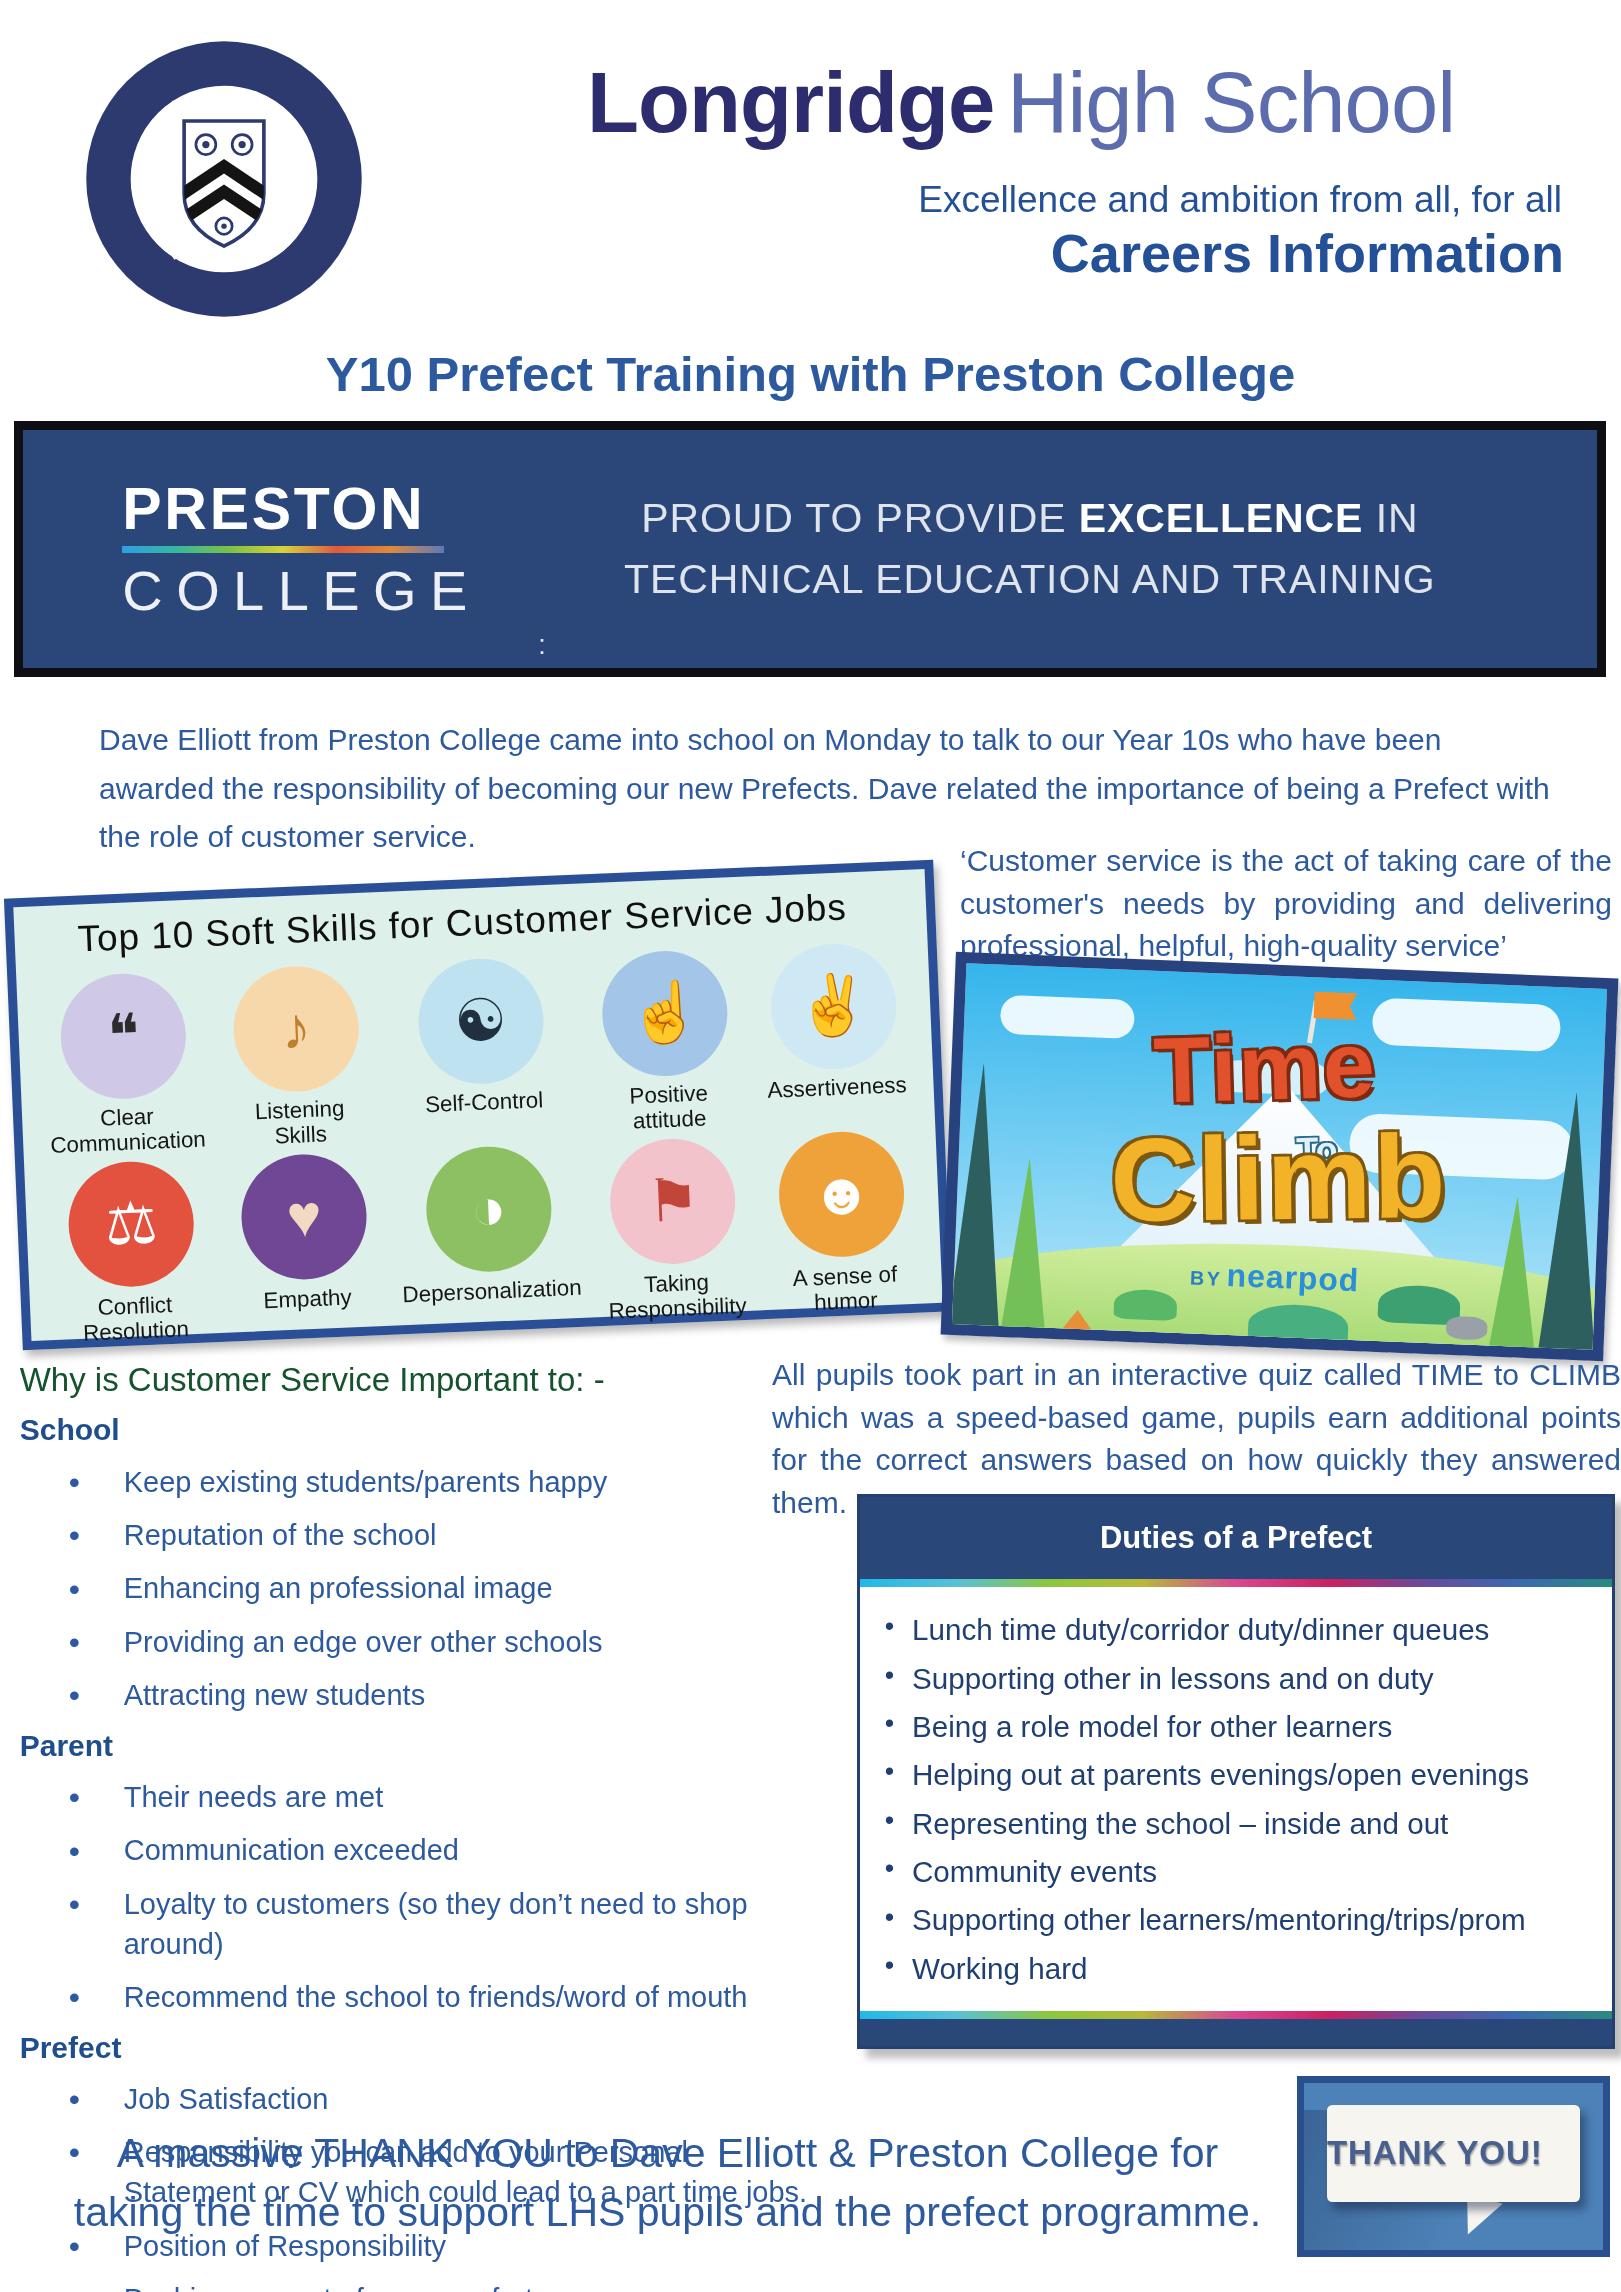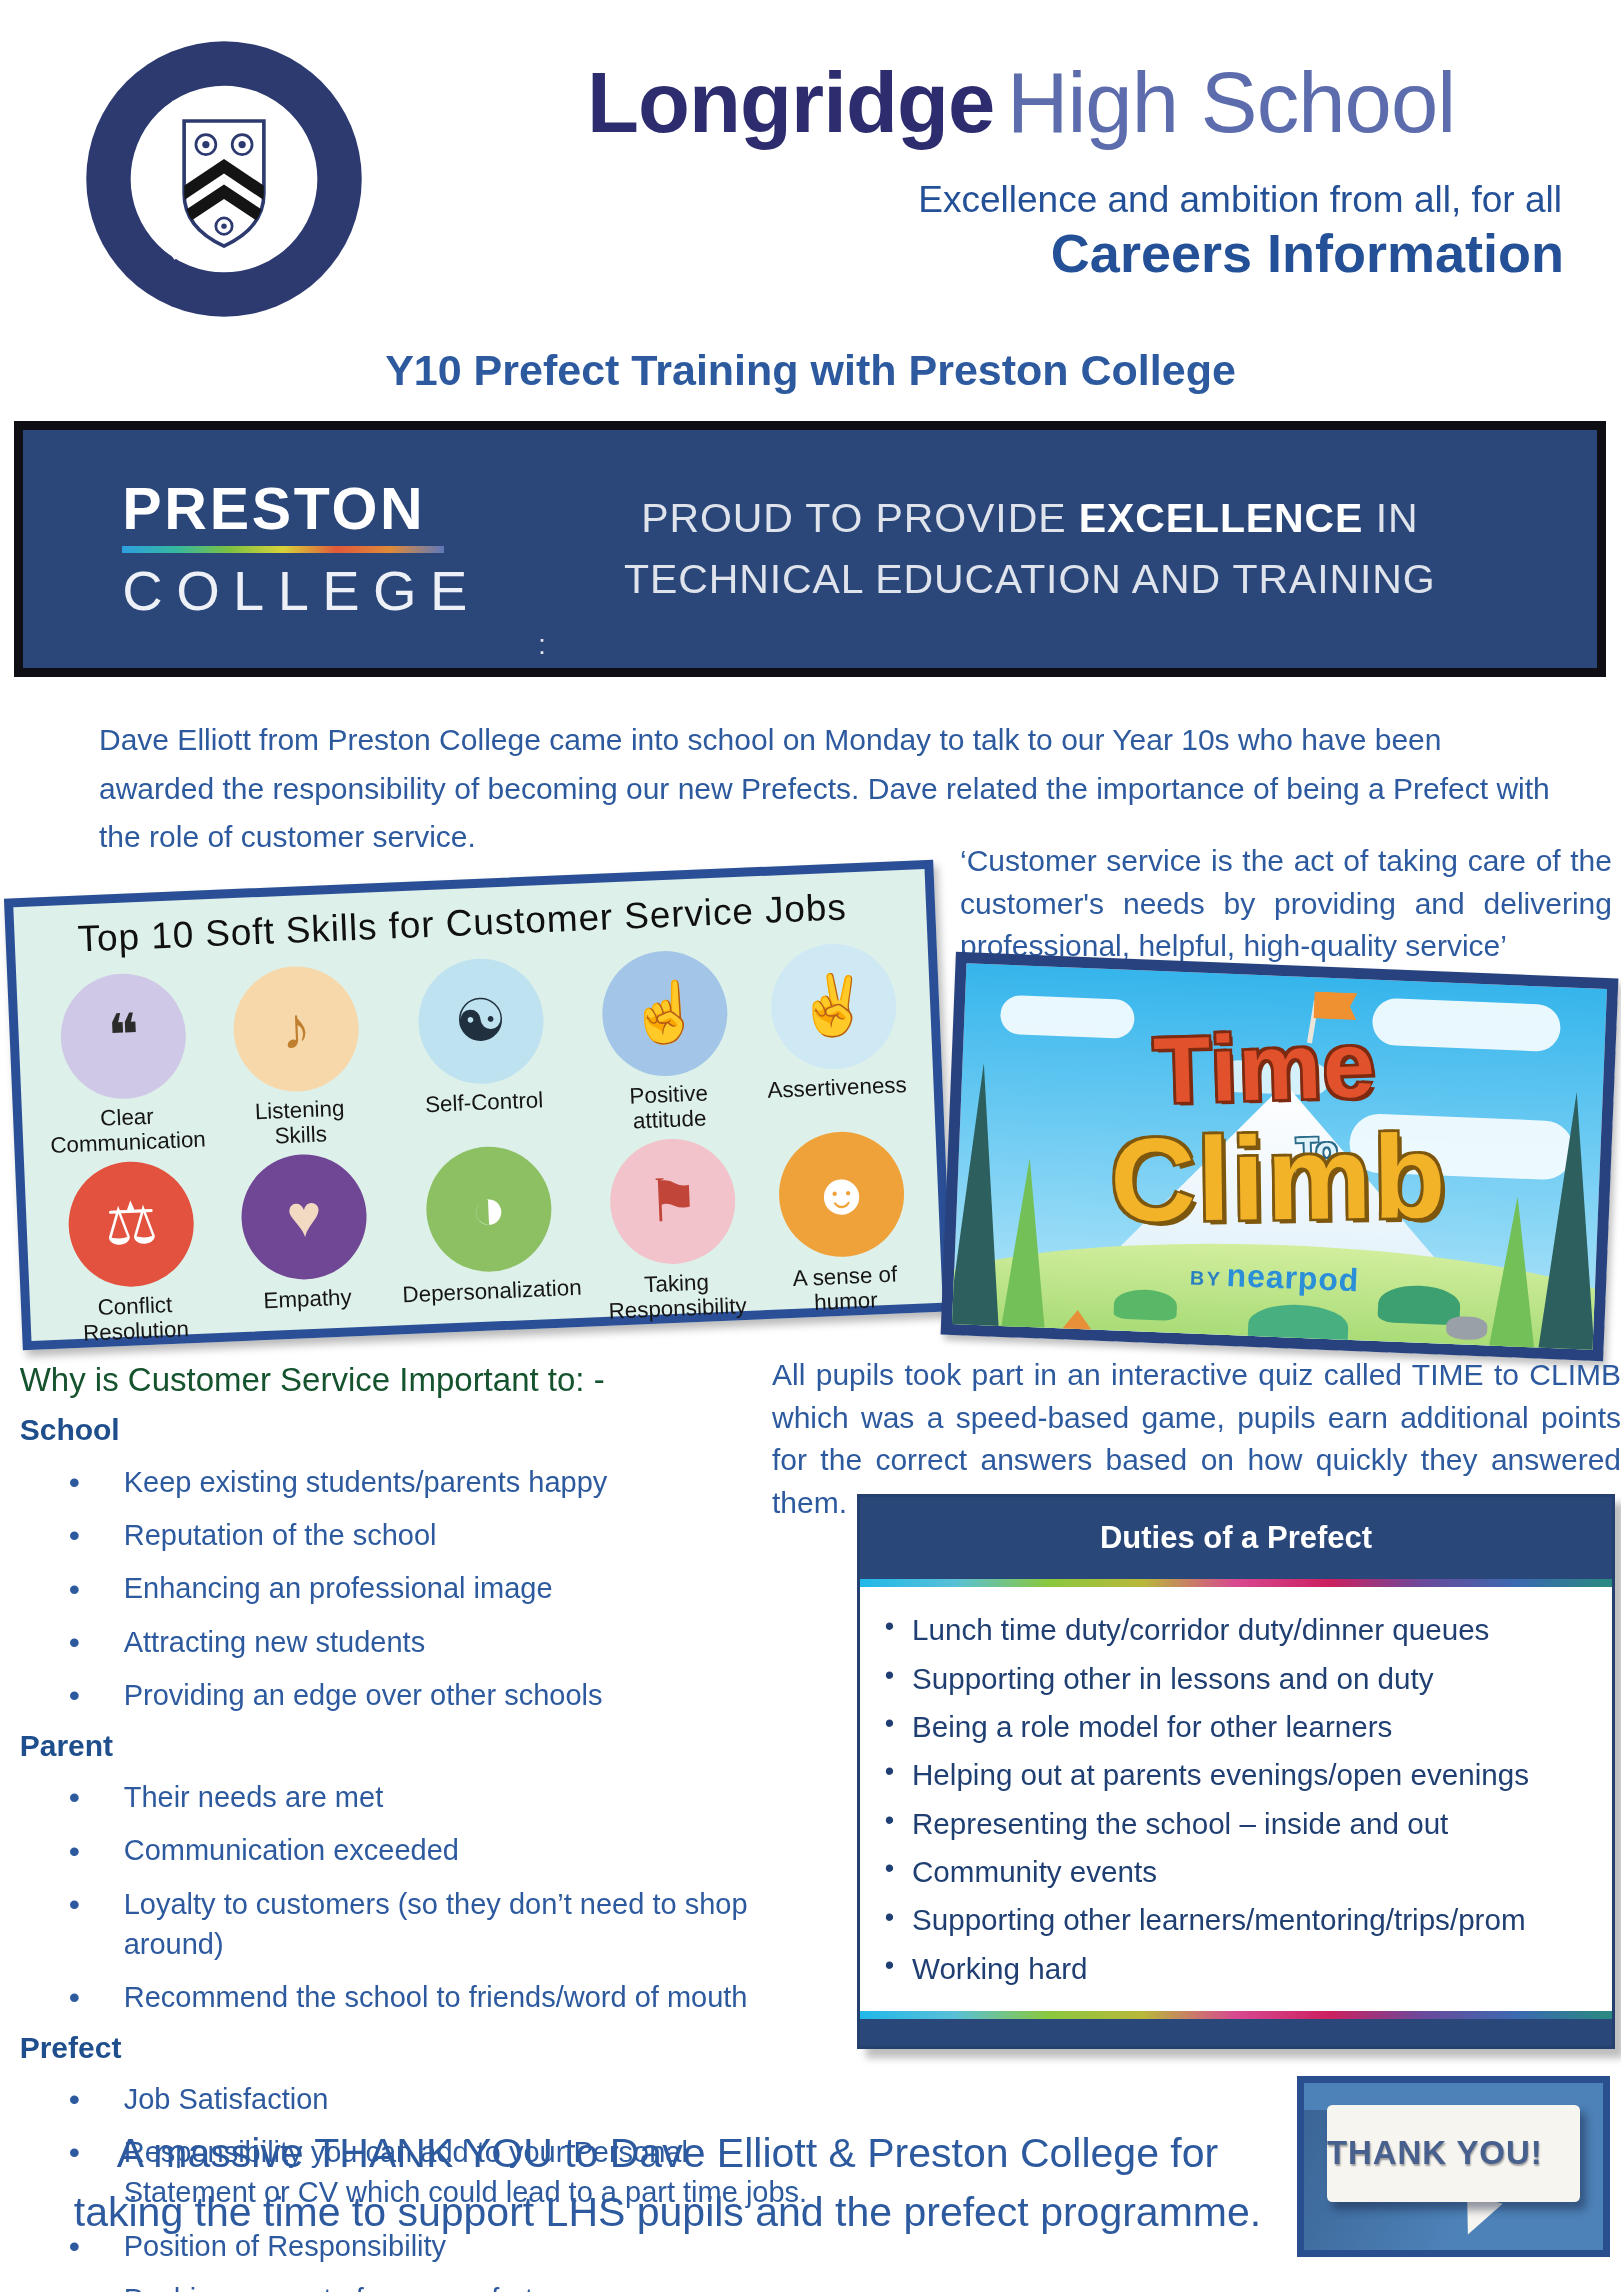--- a/index.html
+++ b/index.html
@@ -9,21 +9,21 @@
 
   
   .logo-wrap { position:absolute; left:79px; top:34px; width:290px; height:290px; }
   .school-name { position:absolute; left:587px; top:56px; width:1030px; white-space:nowrap; font-size:85px; line-height:1.1; }
   .school-name .bold { font-weight:bold; color:#2d2c6e; letter-spacing:-0.9px; }
   .school-name .light { font-weight:normal; color:#5c6cad; margin-left:12.5px; letter-spacing:-0.9px; }
   .tagline { position:absolute; right:59px; top:179px; font-size:37px; color:#235096; }
   .careers { position:absolute; right:57px; top:222px; font-size:54px; font-weight:bold; color:#235096; }
 
   
-  .page-title { position:absolute; left:0; right:0; top:346px; text-align:center; font-size:43px; font-weight:bold; color:#2d5a9e; }
+  .page-title { position:absolute; left:0; right:0; top:346px; text-align:center; font-size:49px; font-weight:bold; color:#2d5a9e; }
 
   
   .banner { position:absolute; left:14.3px; top:421px; width:1592px; height:256px; background:#2b4779; border:9px solid #0e0e14; display:flex; align-items:center; }
   .banner-logo { margin-left:99px; width:340px; }
   .banner-logo .preston { color:#fff; font-weight:bold; font-size:59px; letter-spacing:2.7px; }
   .rainbow-line { height:6.3px; width:322px; margin:3.6px 0 5.4px 0; background:linear-gradient(90deg,#2e9fe0,#35b8a0,#7cc142,#d8d23a,#e05a3a,#e08a3a,#5f79b8); }
   .banner-logo .college { color:#edf0f6; font-weight:normal; font-size:56px; letter-spacing:13.4px; }
   .banner-slogan { flex:1; text-align:center; color:#dfe3ec; font-size:41px; line-height:1.5; letter-spacing:0.9px; padding:0 27px 0 27px; }
   .banner-slogan b { color:#ffffff; }
   .banner-colon { position:absolute; left:515px; bottom:7.2px; color:#e8e8ee; font-size:27px; }
@@ -243,22 +243,22 @@
   </div>
 
   <div class="why-col">
     <div class="why-heading">Why is Customer Service Important to: -</div>
 
     <div class="group-title">School</div>
     <ul class="blist">
       <li>Keep existing students/parents happy</li>
       <li>Reputation of the school</li>
       <li>Enhancing an professional image</li>
+      <li>Providing an edge over other schools</li>
       <li>Attracting new students</li>
-      <li>Providing an edge over other schools</li>
     </ul>
 
     <div class="group-title">Parent</div>
     <ul class="blist">
       <li>Their needs are met</li>
       <li>Communication exceeded</li>
       <li>Loyalty to customers (so they don’t need to shop around)</li>
       <li>Recommend the school to friends/word of mouth</li>
     </ul>
 

